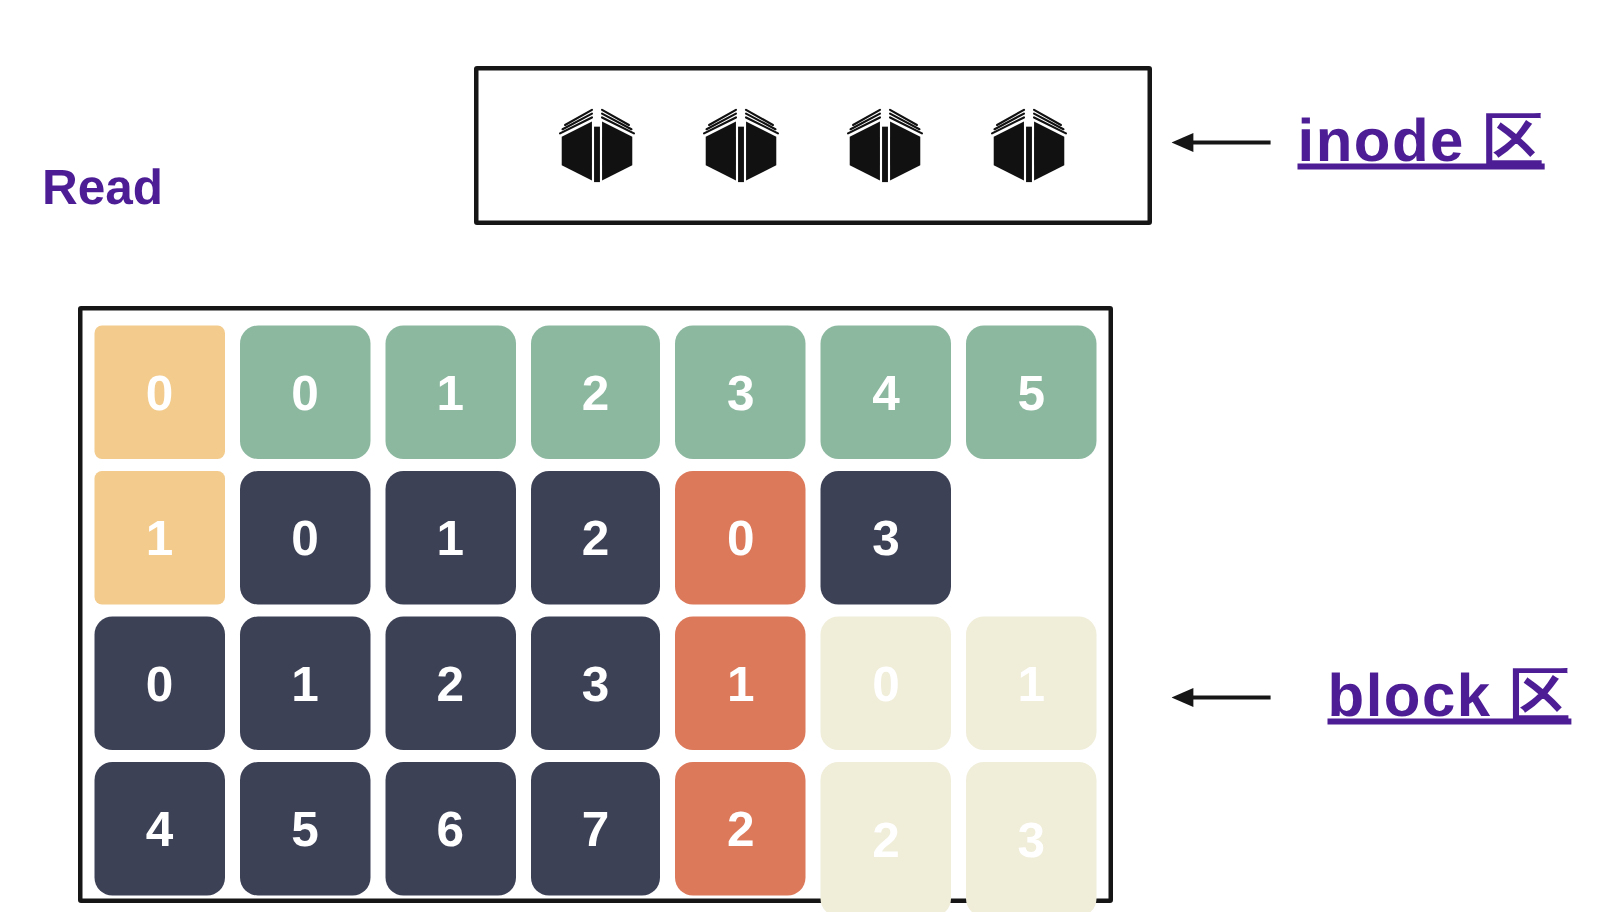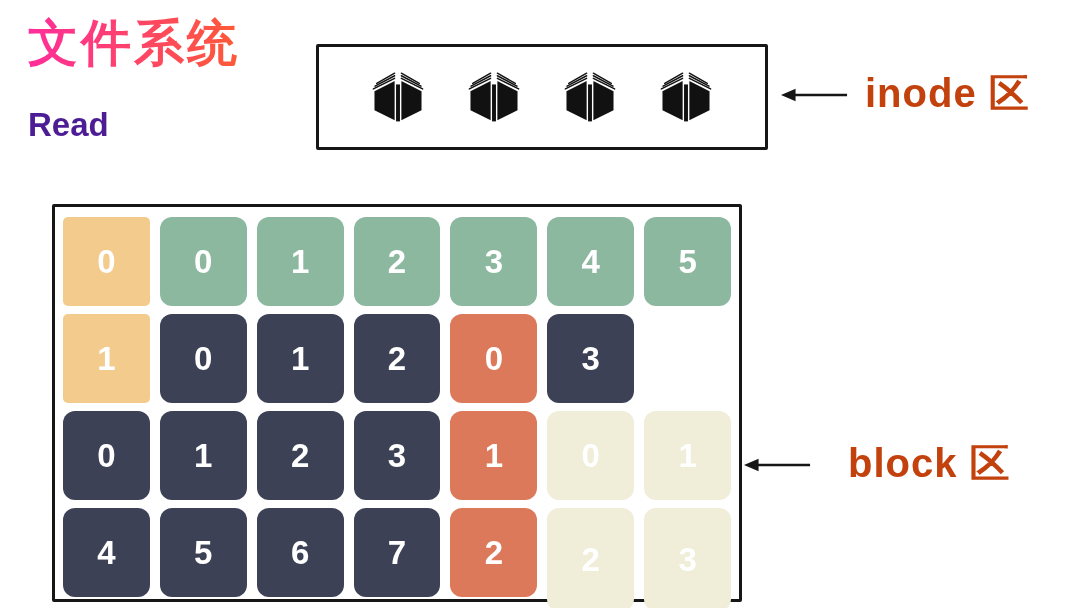--- a/index.html
+++ b/index.html
@@ -61,28 +61,29 @@
 
   
   .label-row {
     position: absolute;
     display: flex;
     align-items: center;
     gap: 16px;
     height: 50px;
   }
   .label-row.inode { left: 781px; top: 68px; }
-  .label-row.block { left: 744px; top: 438px; gap: 36px; }
+  .label-row.block { left: 781px; top: 438px; gap: 36px; }
   .arrow-icon { width: 68px; height: 18px; display: block; margin-top: 4px; }
   .area-label {
     font-size: 40px;
     font-weight: 700;
-    color: #c2410c;
+    color: #4c1d95;
     white-space: nowrap;
     letter-spacing: 1px;
+    text-decoration: underline;
   }
 
   
   .grid-box {
     position: absolute;
     left: 52px;
     top: 204px;
     width: 668px;
     height: 380px;
     border: 3px solid var(--ink, #161616);
@@ -117,21 +118,20 @@
   .cell--cream  { background: var(--cream, #f0edd9); }
   .cell--empty  { background: transparent; }
   
   .cell--overflow { height: calc(100% + 14px); z-index: 2; }
 </style>
 </head>
 <body>
 
 <div class="canvas">
 
-  <h1 class="title">文件系统</h1>
 
   <div class="read-label">Read</div>
 
   <div class="inode-box">
     <div class="books">
   <svg class="book-icon" viewBox="0 0 100 96" aria-hidden="true">
     <path d="M8,34 L44,16 L44,86 L8,68 Z" fill="#111111"></path>
     <path d="M92,34 L56,16 L56,86 L92,68 Z" fill="#111111"></path>
     <rect x="46.5" y="22" width="7" height="66" fill="#111111"></rect>
     <path d="M6,30 L44,11" stroke="#111111" stroke-width="2.6" fill="none" stroke-linecap="round"></path>

